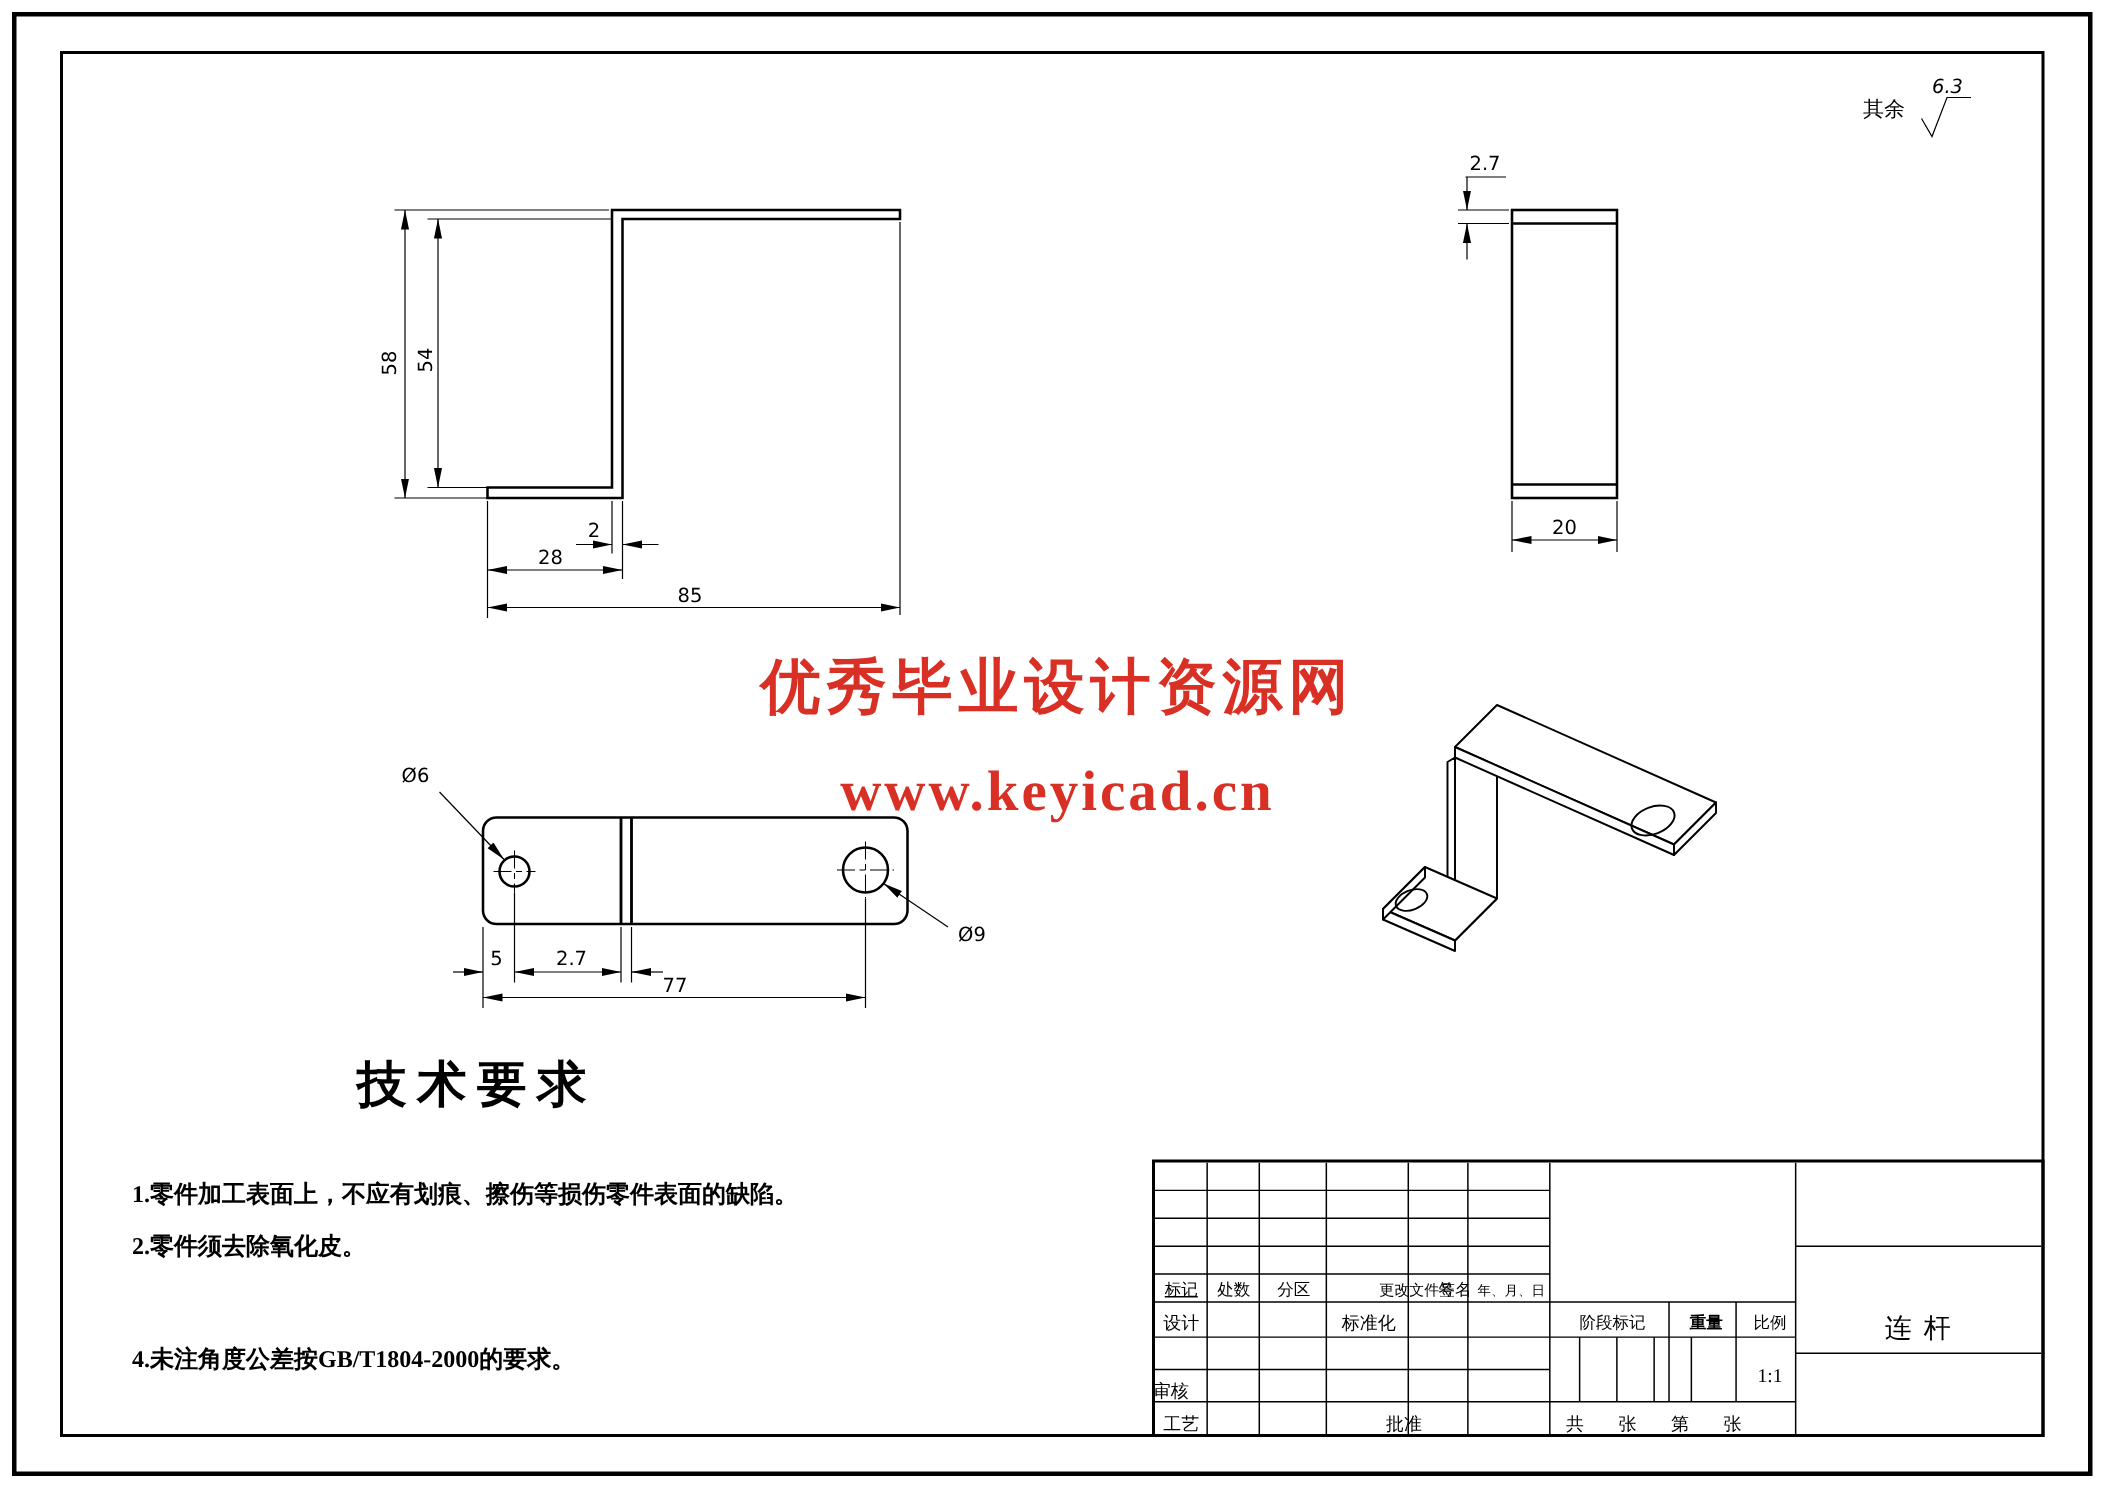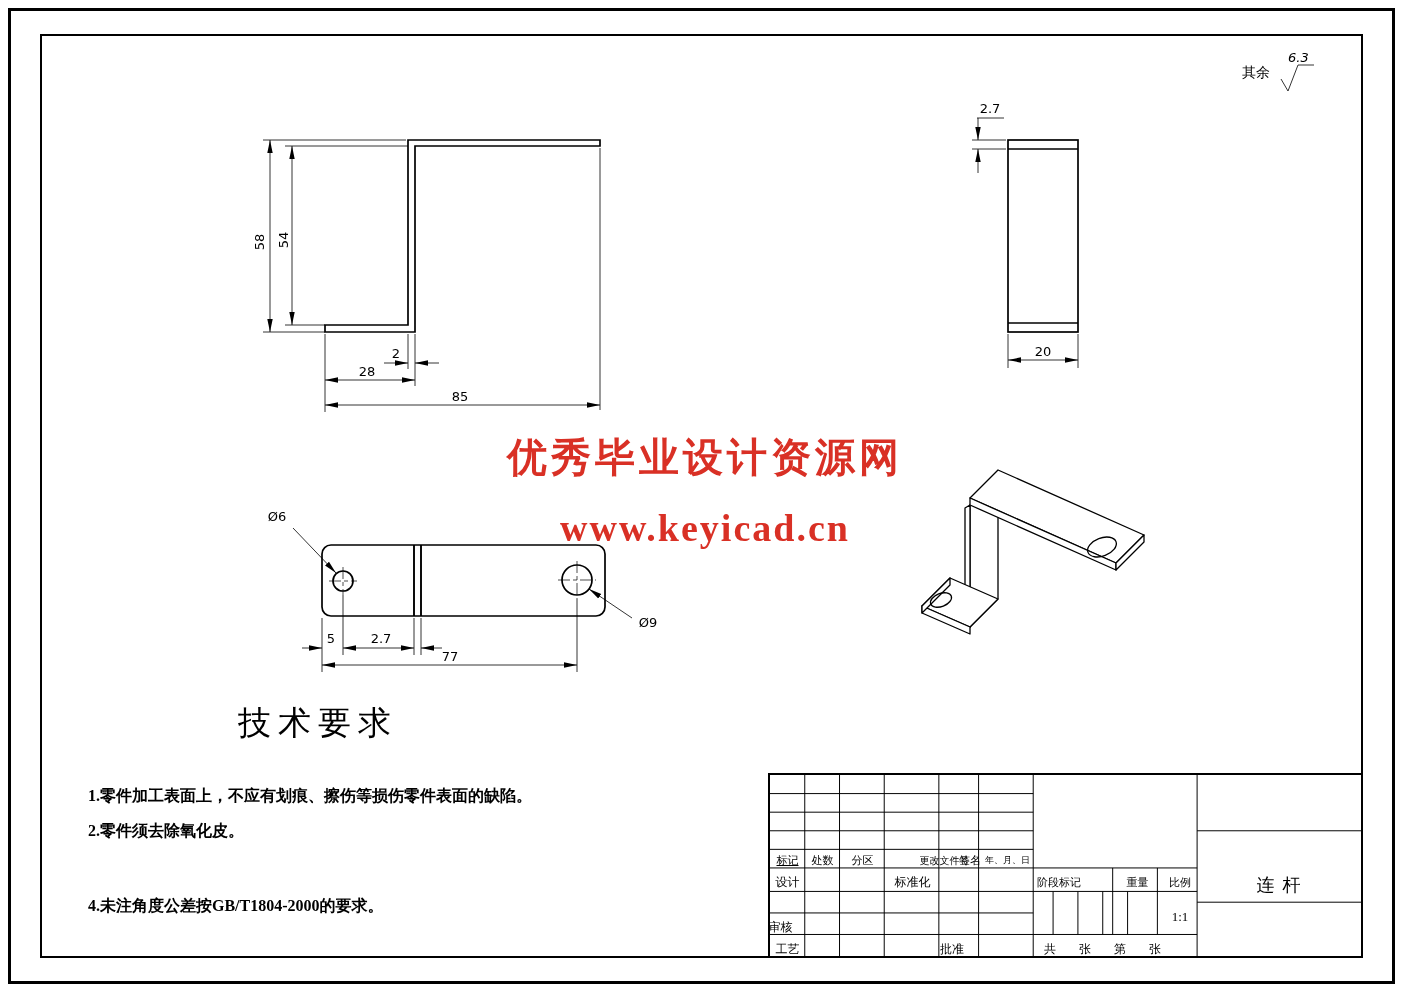--- a/index.html
+++ b/index.html
@@ -15,21 +15,21 @@
   .thin{stroke:#000;stroke-width:0.8px;fill:none;}
   .cline{stroke:#000;stroke-width:0.7px;stroke-dasharray:12 3 4 3;}
   .dim{stroke:#000;stroke-width:0.8px;fill:none;}
   .iso{fill:#fff;stroke:#000;stroke-width:1.3px;stroke-linejoin:round;}
   .isohole{fill:none;stroke:#000;stroke-width:1.3px;}
   .dimtxt{font-family:"DejaVu Sans",sans-serif;font-size:13px;fill:#000;}
   .cntxt{font-family:"Liberation Serif",serif;font-size:14px;fill:#000;}
   .wm{position:absolute;text-align:center;font-weight:700;font-family:"Liberation Serif",serif;}
   .wm1{left:490px;top:430px;width:430px;font-size:40px;letter-spacing:4px;}
   .wm2{left:520px;top:506px;width:370px;font-size:38px;letter-spacing:2px;}
-  .tech-title{position:absolute;left:238px;top:701px;font-size:33px;letter-spacing:7px;font-weight:400;}
+  .tech-title{position:absolute;left:238px;top:701px;font-size:33px;letter-spacing:7px;font-weight:700;}
   .tech-item{position:absolute;left:88px;width:600px;font-size:16px;font-weight:600;}
   .ti0{top:786px;} .ti1{top:821px;} .ti2{top:856px;} .ti3{top:896px;}
   .titleblock{position:absolute;left:768px;top:773px;width:595px;height:185px;
               border:2px solid #000;box-sizing:border-box;}
   .titleblock svg{position:absolute;left:0;top:0;width:100%;height:100%;}
   .tb-line{stroke:#000;stroke-width:1px;}
   .cell{position:absolute;display:flex;align-items:center;justify-content:center;
         font-size:12px;line-height:1;white-space:nowrap;}
 </style>
 </head>
@@ -177,23 +177,23 @@
     <div class="cell" style="left:0;top:76px;width:35px;height:19px;font-size:11px;text-decoration:underline;">标记</div>
     <div class="cell" style="left:35px;top:76px;width:35px;height:19px;font-size:11px;">处数</div>
     <div class="cell" style="left:70px;top:76px;width:45px;height:19px;font-size:11px;">分区</div>
     <div class="cell" style="left:115px;top:76px;width:55px;height:19px;font-size:10px;margin-left:32px;">更改文件号</div>
     <div class="cell" style="left:170px;top:76px;width:60px;height:19px;font-size:11px;">签名</div>
     <div class="cell" style="left:210px;top:76px;width:55px;height:19px;font-size:9px;">年、月、日</div>
     <div class="cell" style="left:0;top:95px;width:35px;height:24px;">设计</div>
     <div class="cell" style="left:115px;top:95px;width:55px;height:24px;">标准化</div>
     <div class="cell" style="left:0;top:141px;width:21px;height:22px;">审核</div>
     <div class="cell" style="left:0;top:163px;width:35px;height:22px;">工艺</div>
-    <div class="cell" style="left:115px;top:163px;width:44px;height:22px;padding-left:45px;">批准</div>
-    <div class="cell" style="left:249px;top:95px;width:80px;height:24px;font-size:11px;">阶段标记</div>
-    <div class="cell" style="left:345px;top:95px;width:45px;height:24px;font-size:11px;">重量</div>
+    <div class="cell" style="left:99px;top:163px;width:44px;height:22px;padding-left:45px;">批准</div>
+    <div class="cell" style="left:265px;top:95px;width:80px;height:24px;font-size:11px;">阶段标记</div>
+    <div class="cell" style="left:345px;top:95px;width:45px;height:24px;font-size:11px;font-weight:bold;">重量</div>
     <div class="cell" style="left:390px;top:95px;width:40px;height:24px;font-size:11px;">比例</div>
     <div class="cell" style="left:390px;top:119px;width:40px;height:44px;font-size:13px;">1:1</div>
     <div class="cell" style="left:268px;top:163px;width:24px;height:22px;">共</div>
     <div class="cell" style="left:303px;top:163px;width:24px;height:22px;">张</div>
     <div class="cell" style="left:338px;top:163px;width:24px;height:22px;">第</div>
     <div class="cell" style="left:373px;top:163px;width:24px;height:22px;">张</div>
     <div class="cell" style="left:430px;top:57px;width:165px;height:73px;font-size:18px;letter-spacing:8px;margin-top:16px;">连杆</div>
   </div>
 </div>
 

